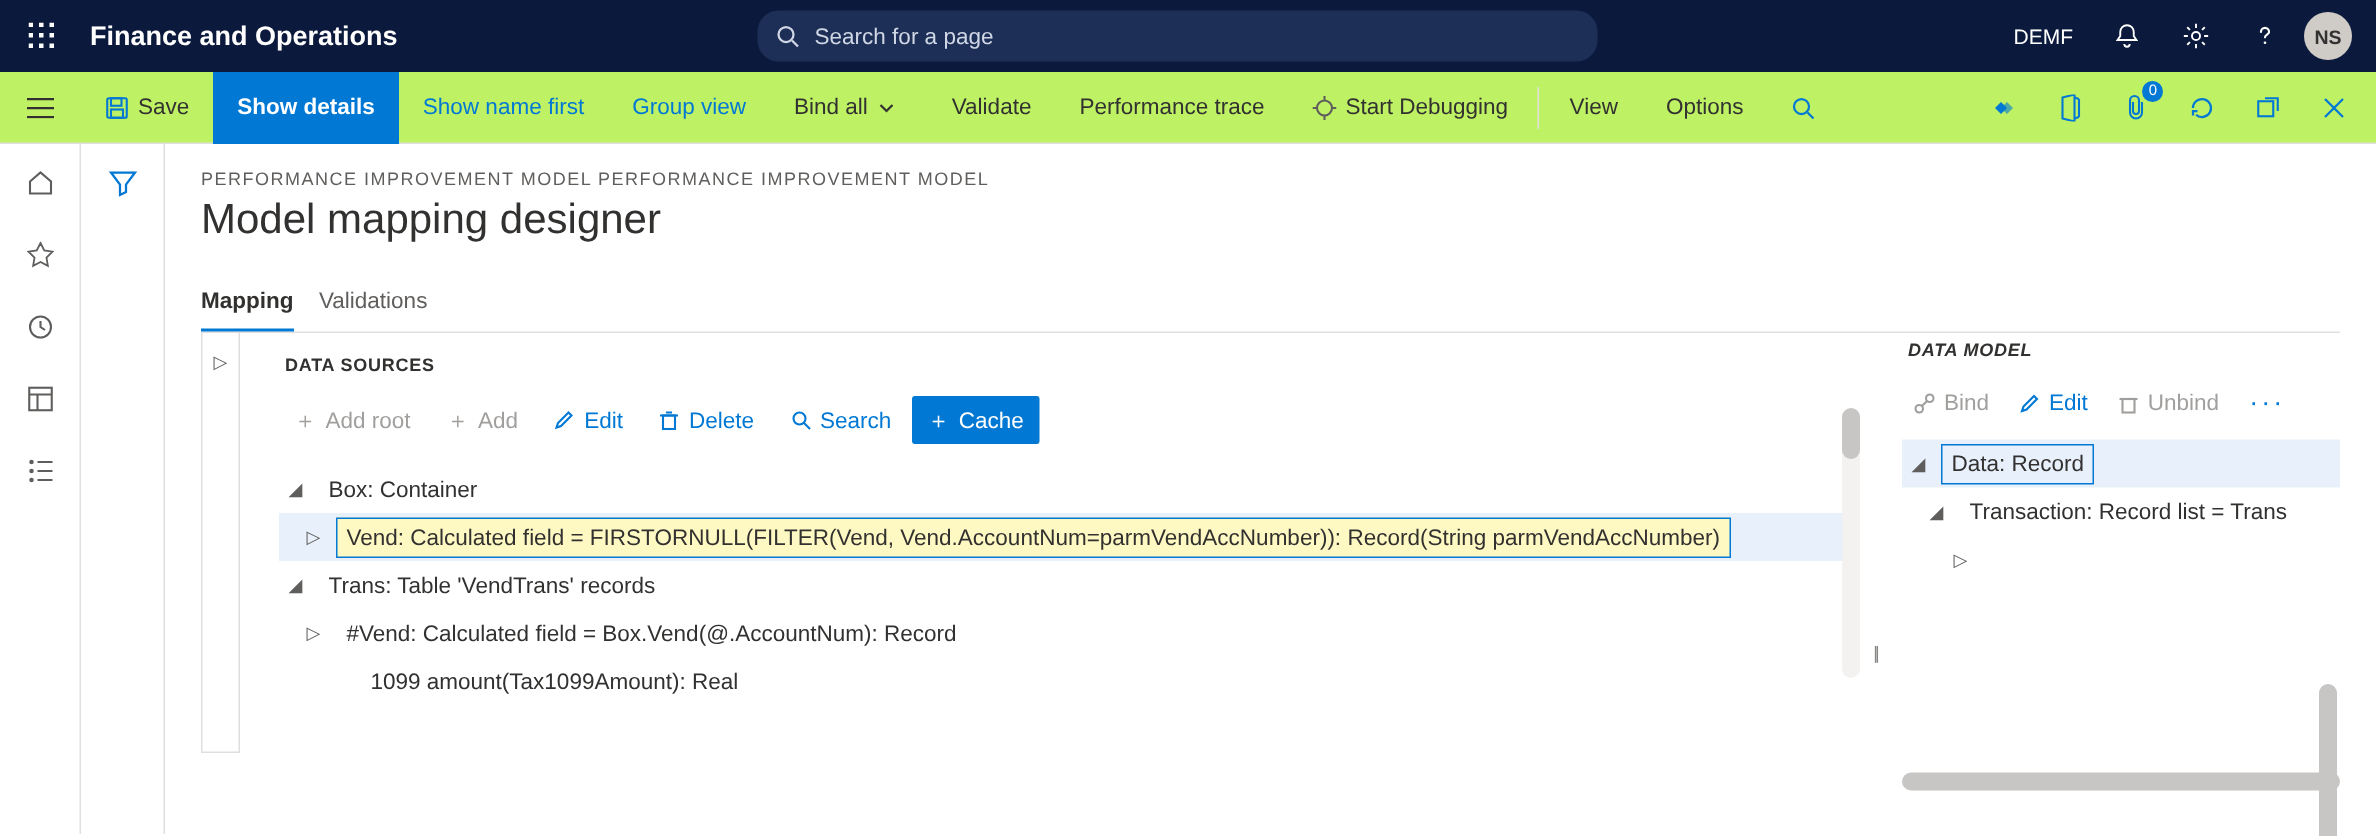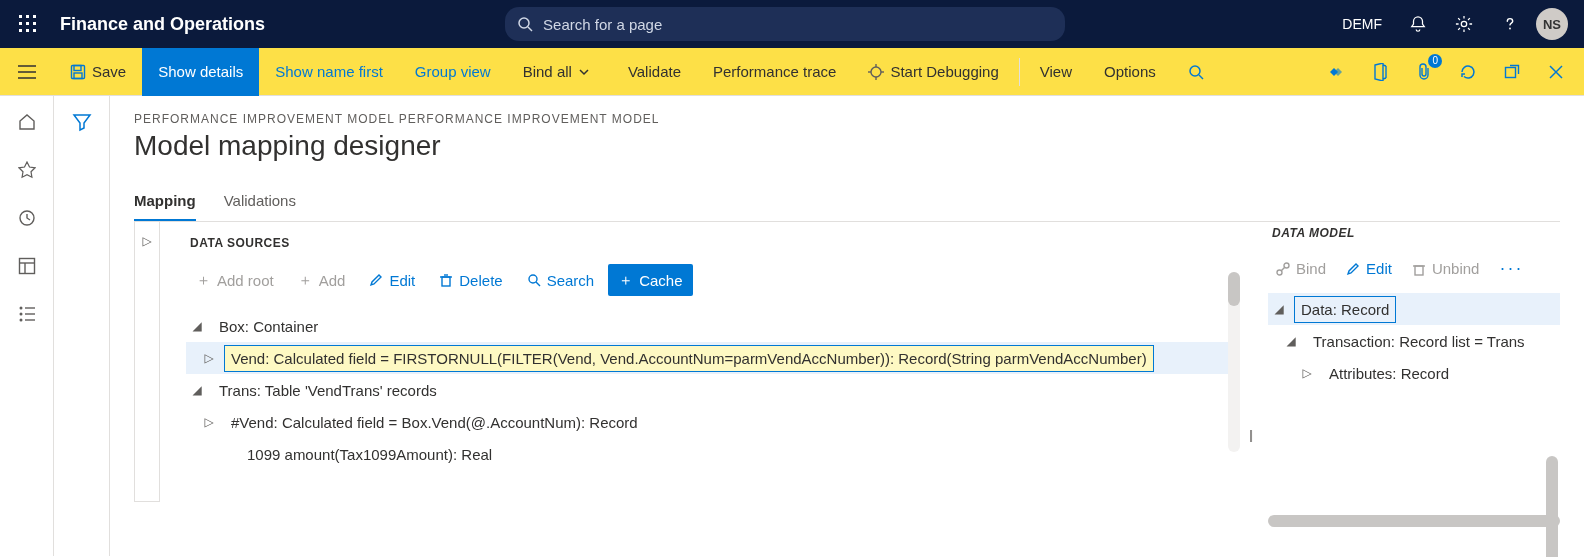--- a/index.html
+++ b/index.html
@@ -10,43 +10,43 @@
 .waffle { width:40px; height:40px; display:flex; align-items:center; justify-content:center; cursor:pointer; }
 .brand { font-size:18px; font-weight:600; margin-left:12px; }
 .searchbox { margin-left:240px; width:560px; height:34px; background:#1e2f57; border-radius:14px; display:flex; align-items:center; padding:16px 12px; color:#d0d7e5; }
 .searchbox span { margin-left:10px; font-size:15px; }
 .topright { margin-left:auto; display:flex; align-items:center; gap:6px; padding-right:8px; }
 .topright .txt { font-size:14px; padding:0 10px; }
 .topicon { width:40px; height:40px; display:flex; align-items:center; justify-content:center; cursor:pointer; }
 .avatar { width:32px; height:32px; border-radius:50%; background:#cfcbc7; color:#333; display:flex; align-items:center; justify-content:center; font-size:13px; font-weight:600; }
 
 
-.actionbar { height:48px; border-bottom:1px solid #e1dfdd; display:flex; align-items:center; background:#fde047; }
+.actionbar { height:48px; border-bottom:1px solid #e1dfdd; display:flex; align-items:center; background:#bef264; }
 .hamburger { width:54px; height:48px; display:flex; align-items:center; justify-content:center; cursor:pointer; }
 .act { height:48px; display:flex; align-items:center; padding:0 16px; cursor:pointer; color:#323130; font-size:15px; }
 .act.blue { color:#0078d4; }
-.act.active { background:#0078d4; color:#fff; }
+.act.active { background:#0078d4; color:#fff;font-weight:bold; }
 .act .icn { margin-right:6px; display:flex; }
 .vsep { width:1px; height:28px; background:#e1dfdd; margin:0 4px; }
 .actright { margin-left:auto; display:flex; align-items:center; gap:4px; padding-right:8px; }
 .ricon { width:40px; height:40px; display:flex; align-items:center; justify-content:center; cursor:pointer; color:#0078d4; position:relative; }
 .badge { position:absolute; top:2px; right:2px; background:#0078d4; color:#fff; font-size:10px; border-radius:8px; padding:0 4px; line-height:14px; }
 
 
 .leftrail { position:absolute; left:0; top:96px; width:54px; height:460px; border-right:1px solid #e1dfdd; background:#fff; display:flex; flex-direction:column; align-items:center; gap:8px; padding-top:6px; }
 .railicon { width:40px; height:40px; display:flex; align-items:center; justify-content:center; cursor:pointer; color:#605e5c; }
 
 
 .filtcol { position:absolute; left:54px; top:96px; width:56px; height:460px; border-right:1px solid #e1dfdd; display:flex; flex-direction:column; align-items:center; padding-top:16px; }
 
 
 .main { position:absolute; left:110px; top:96px; right:0; height:460px; padding:16px 24px 0 24px; }
 .bread { font-size:12px; letter-spacing:1px; color:#605e5c; white-space:nowrap; overflow:hidden; }
 .title { font-size:28px; font-weight:400; margin-top:4px; }
-.tabs { display:flex; gap:28px; margin-top:20px; border-bottom:1px solid #e1dfdd; }
+.tabs { display:flex; gap:17px; margin-top:20px; border-bottom:1px solid #e1dfdd; }
 .tab { padding:10px 0; cursor:pointer; color:#605e5c; font-size:15px; }
 .tab.sel { color:#323130; border-bottom:2px solid #0078d4; font-weight:600; }
 
 .layout { display:flex; margin-top:0; }
 .dscol { flex:0 0 1106px; position:relative; }
 .dmcol { flex:1; padding-left:8px; }
 
 
 .collapser { width:26px; height:280px; border:1px solid #e1dfdd; border-top:none; display:flex; align-items:flex-start; justify-content:center; padding-top:12px; cursor:pointer; color:#605e5c; font-size:12px; }
 
@@ -401,21 +401,20 @@
         <div class="trow root hl ind1">
             <span class="caret">◢</span>
             <span class="cell">Data: Record</span>
           </div>
         <div class="trow ind2">
             <span class="caret">◢</span>
             <span class="cell">Transaction: Record list = Trans</span>
           </div>
         <div class="trow ind3">
             <span class="caret">▷</span>
-            <span class="cell">Attributes: Record</span>
           </div>
       </div>
       <div class="dmscroll-h"></div>
     </div>
 
     <div class="dmscroll-v"></div>
   </div>
 </div>
 
 </body></html>

